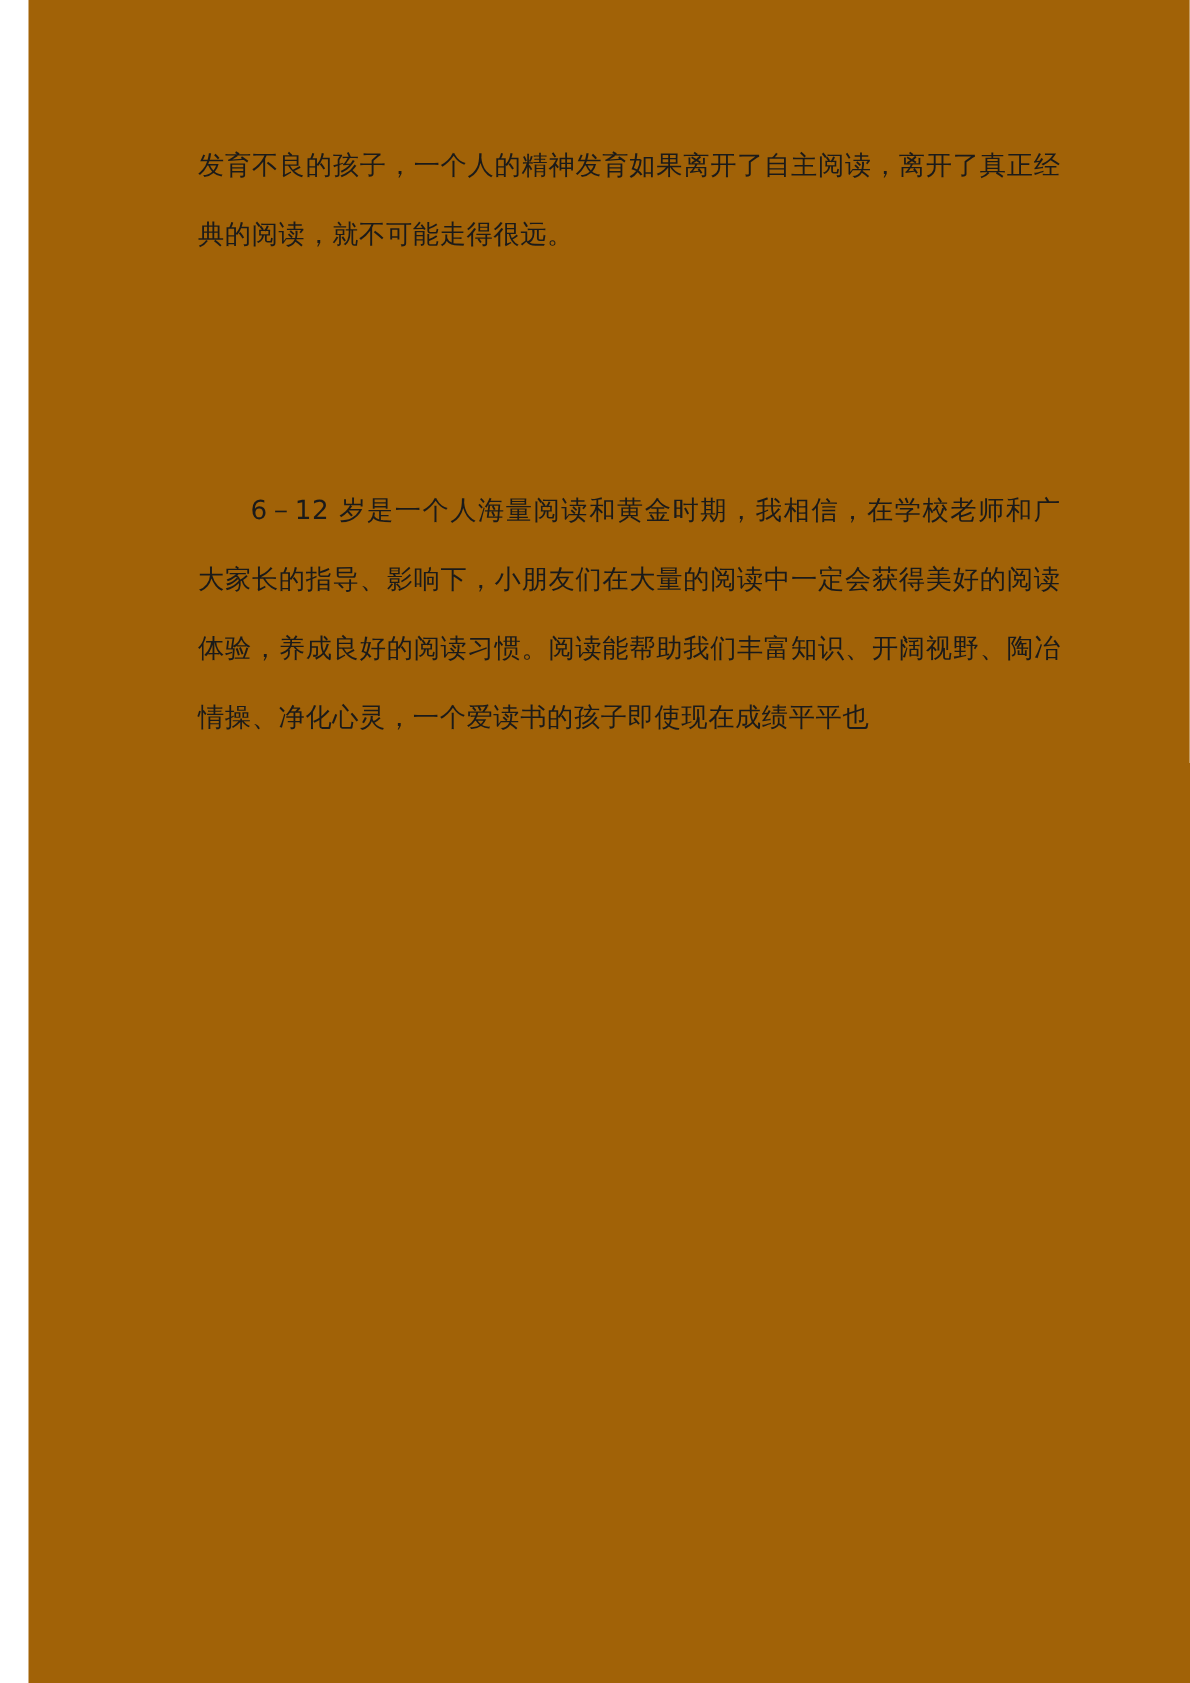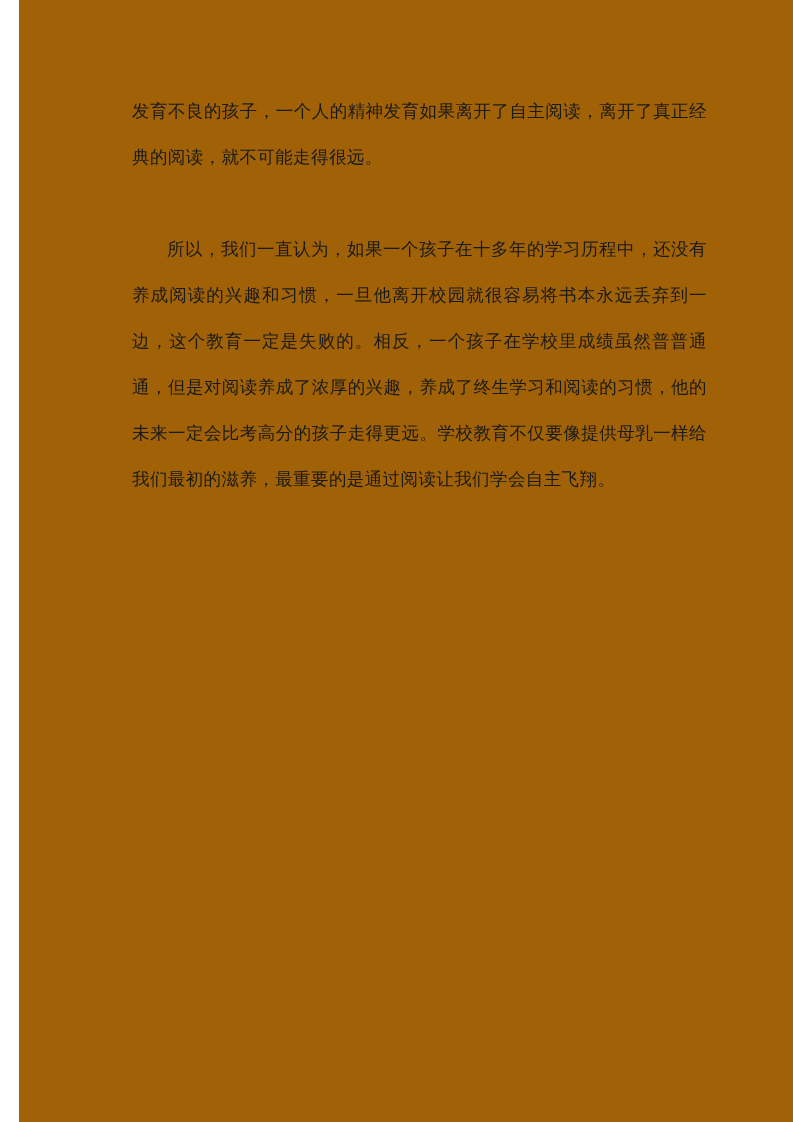--- a/index.html
+++ b/index.html
@@ -41,22 +41,22 @@
 </head>
 <body>
 
 <div class="page">
   <div class="doc-body">
 
     <p class="para">发育不良的孩子，一个人的精神发育如果离开了自主阅读，离开了真正经典的阅读，就不可能走得很远。</p>
 
     <div class="spacer"></div>
 
-    <p class="para indent">所以，我们一直认为，如果一个孩子在十多年的学习历程中，还没有养成阅读的兴趣和习惯，一旦他离开校园就很容易将书本永远丢弃到一边，这个教育一定是失败的。相反，一个孩子在学校里成绩虽然普普通通，但是对阅读养成了浓厚的兴趣，养成了终生学习和阅读的习惯，他的未来一定会比考高分的孩子走得更远。学校教育不仅要像提供母乳一样给我们最初的滋养，最重要的是通过阅读让我们学会自主飞翔。</p>
 
     <div class="spacer"></div>
 
 
     <div class="spacer"></div>
 
+    <p class="para indent">6－12 岁是一个人海量阅读和黄金时期，我相信，在学校老师和广大家长的指导、影响下，小朋友们在大量的阅读中一定会获得美好的阅读体验，养成良好的阅读习惯。阅读能帮助我们丰富知识、开阔视野、陶冶情操、净化心灵，一个爱读书的孩子即使现在成绩平平也</p>
 
   </div>
 </div>
 
 </body></html>

